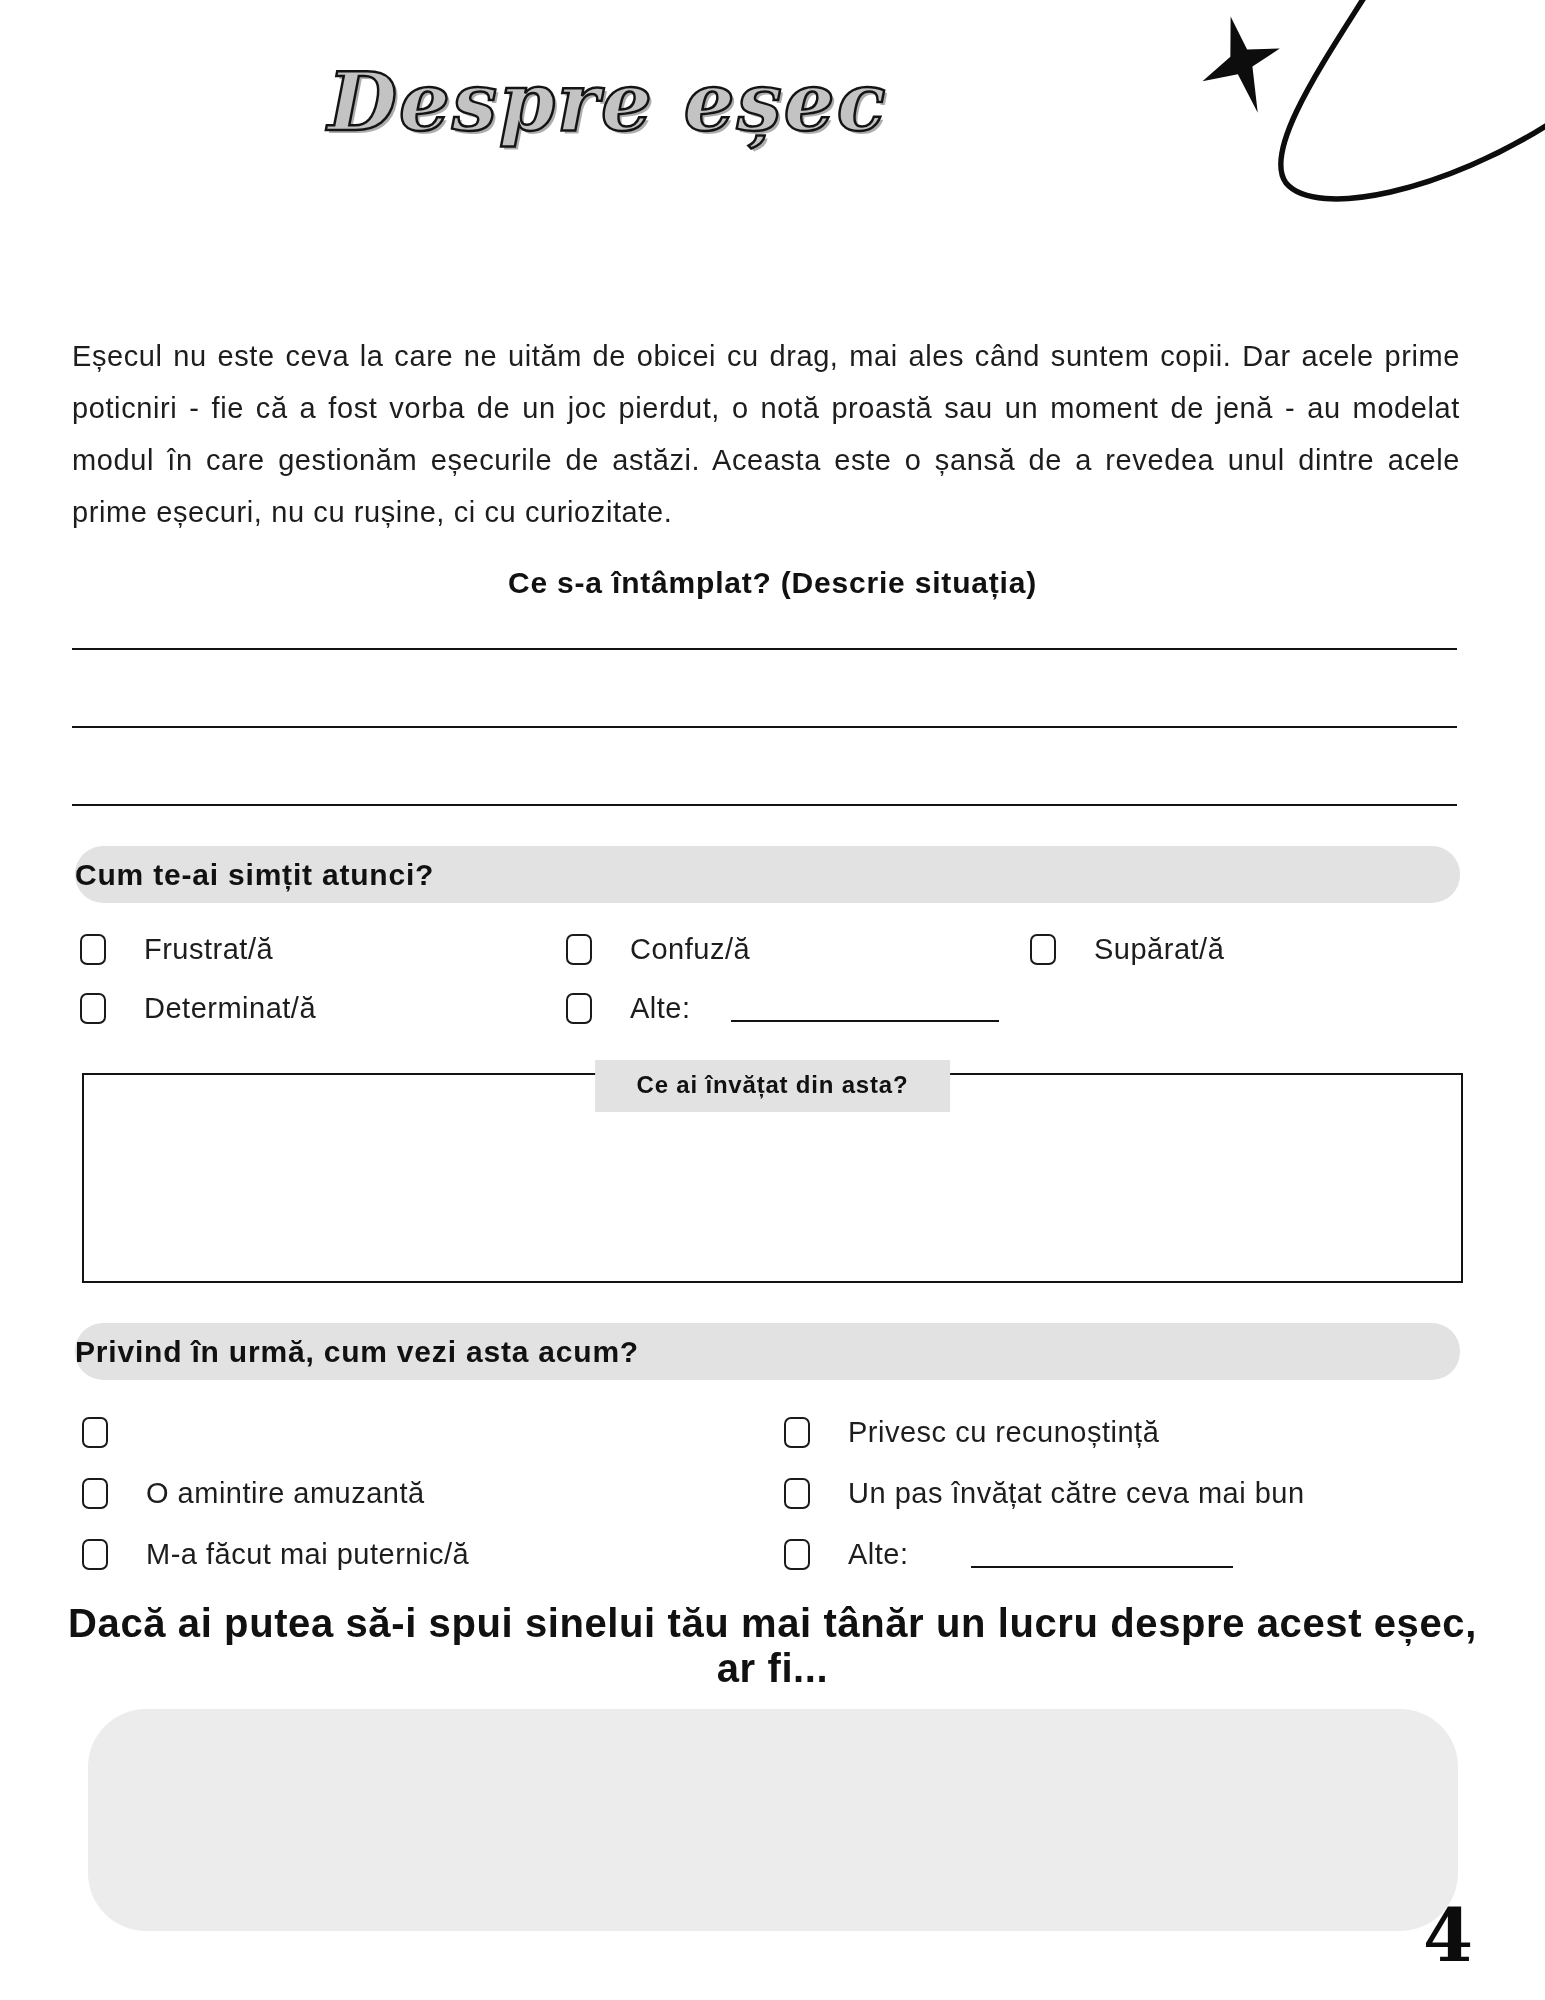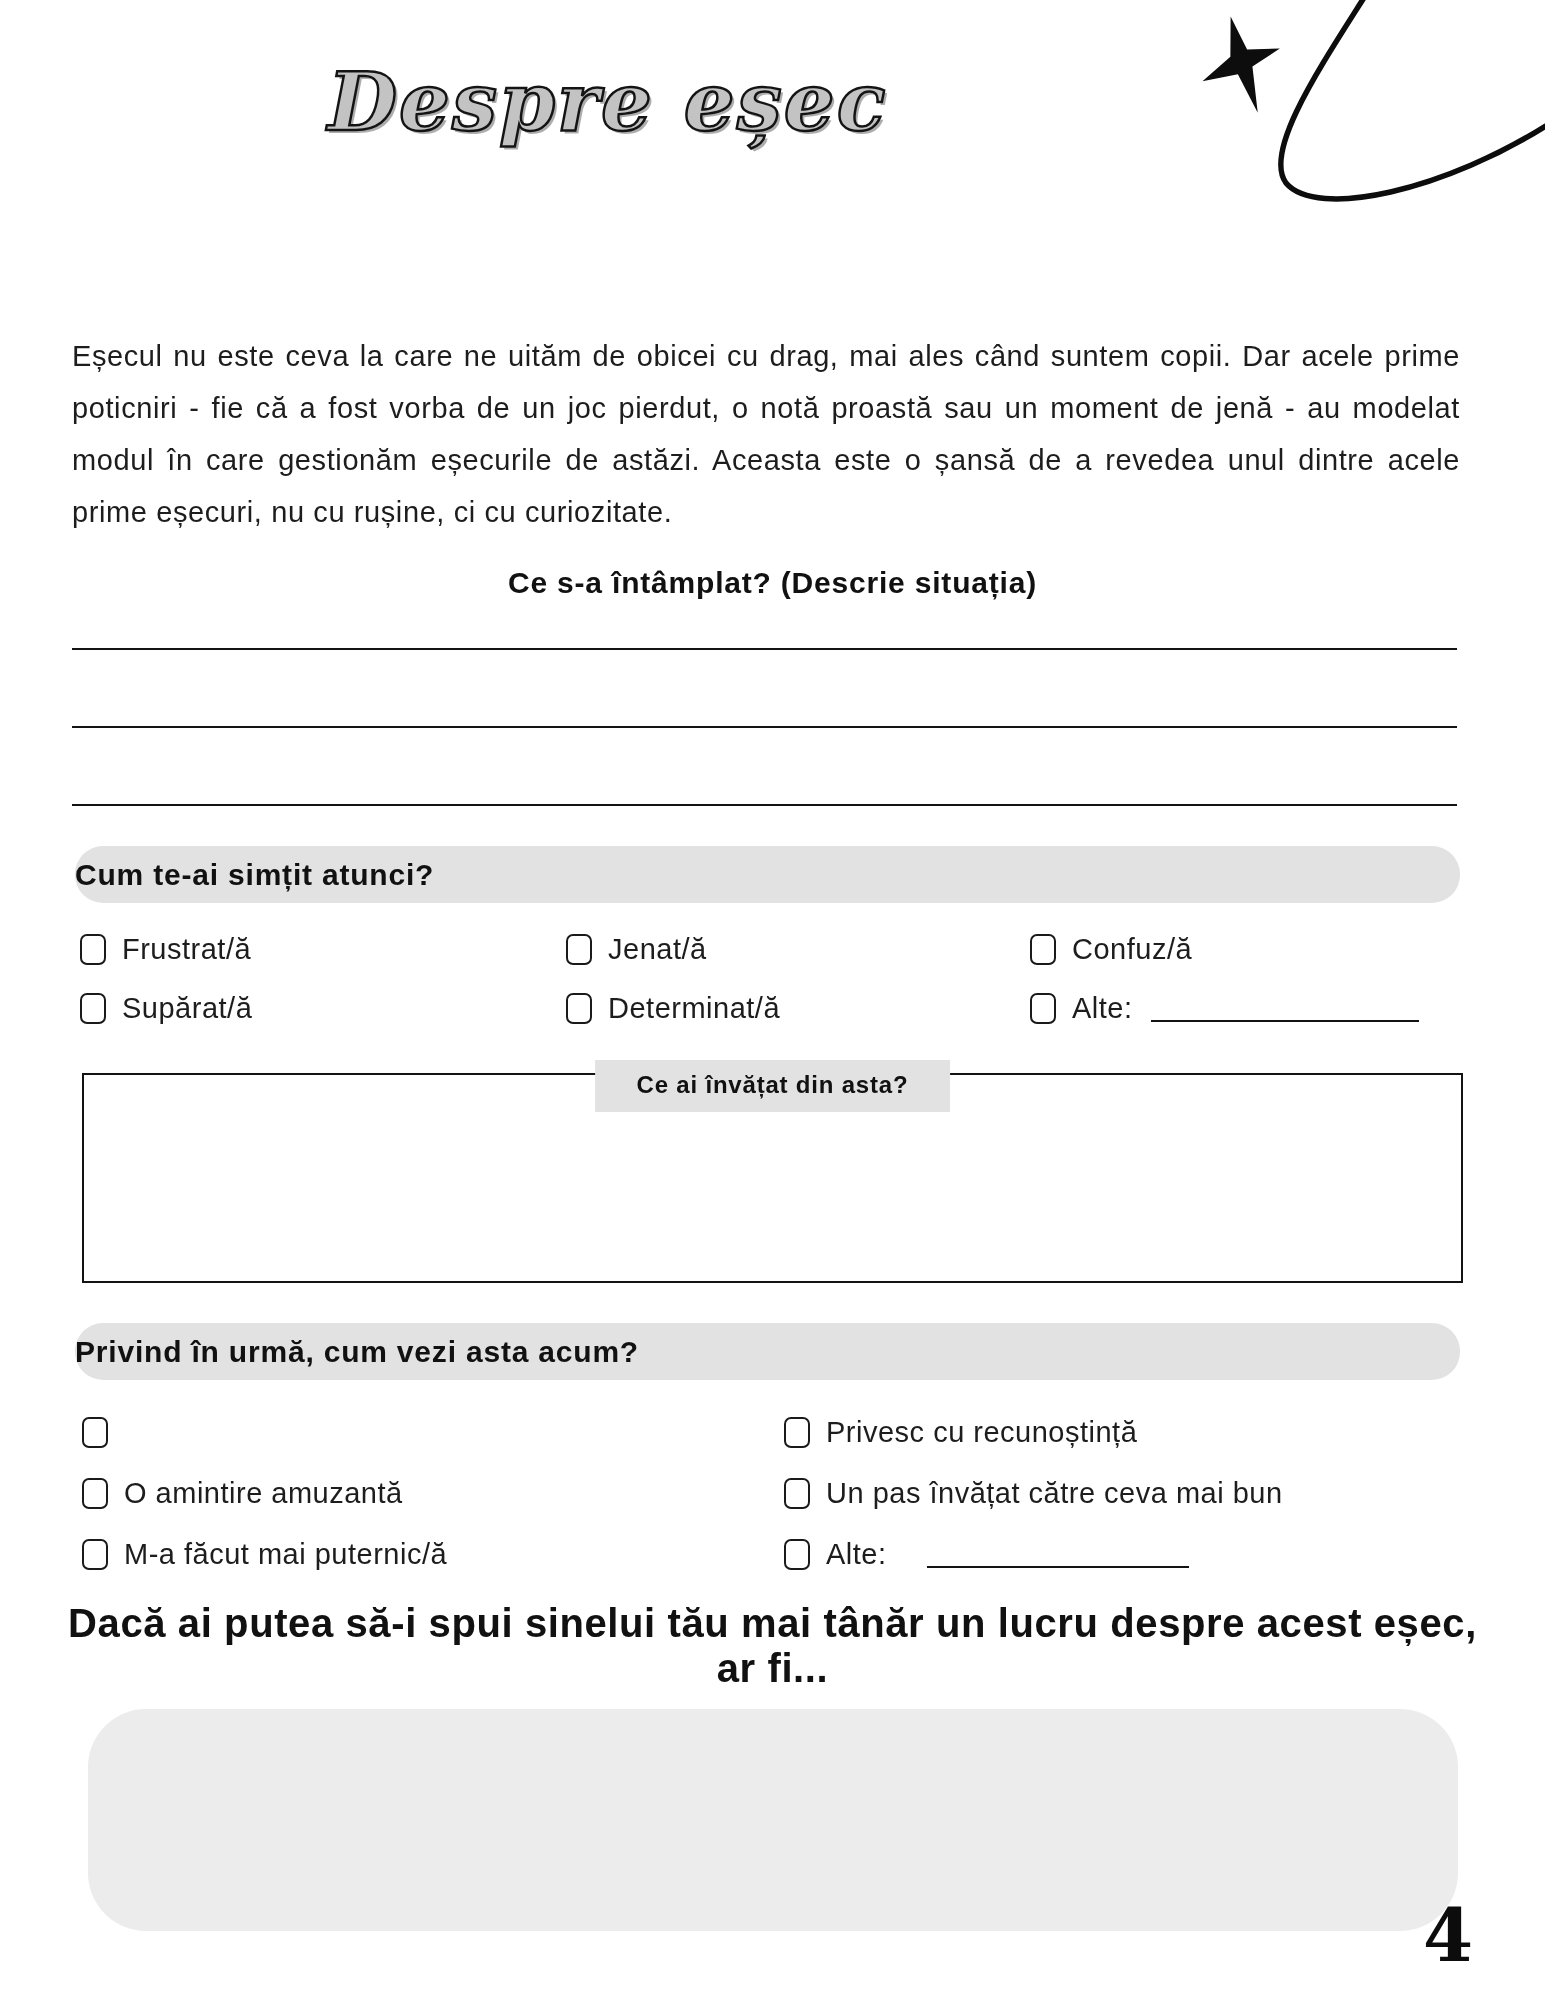--- a/index.html
+++ b/index.html
@@ -78,21 +78,21 @@
     row-gap: 26px;
     align-items: center;
   }
   .hind-grid {
     margin: 36px 0 0 82px;
     display: grid;
     grid-template-columns: 702px 1fr;
     row-gap: 28px;
     align-items: center;
   }
-  .opt { display: flex; align-items: center; font-size: 29px; letter-spacing: 0.5px; color: #1d1d1d; }
+  .opt { display: flex; align-items: center; font-size: 29px; letter-spacing: 0.5px; color: #1d1d1d; gap: 22px; }
   .checkbox {
     flex: 0 0 auto;
     width: 22px; height: 27px;
     border: 2.5px solid #1a1a1a;
     border-radius: 7px;
     margin-right: 16px;
     background: #fff;
   }
   .other-line {
     display: inline-block;
@@ -171,24 +171,20 @@
     <span>Cum te-ai simțit atunci?</span>
   </div>
 
   <div class="feel-grid">
     <div class="opt">
       <span class="checkbox"></span>
       <span>Frustrat/ă</span>
     </div>
     <div class="opt">
       <span class="checkbox"></span>
-      <span>Jenat/ă</span>
-    </div>
-    <div class="opt">
-      <span class="checkbox"></span>
       <span>Confuz/ă</span>
     </div>
     <div class="opt">
       <span class="checkbox"></span>
       <span>Supărat/ă</span>
     </div>
     <div class="opt">
       <span class="checkbox"></span>
       <span>Determinat/ă</span>
     </div>

